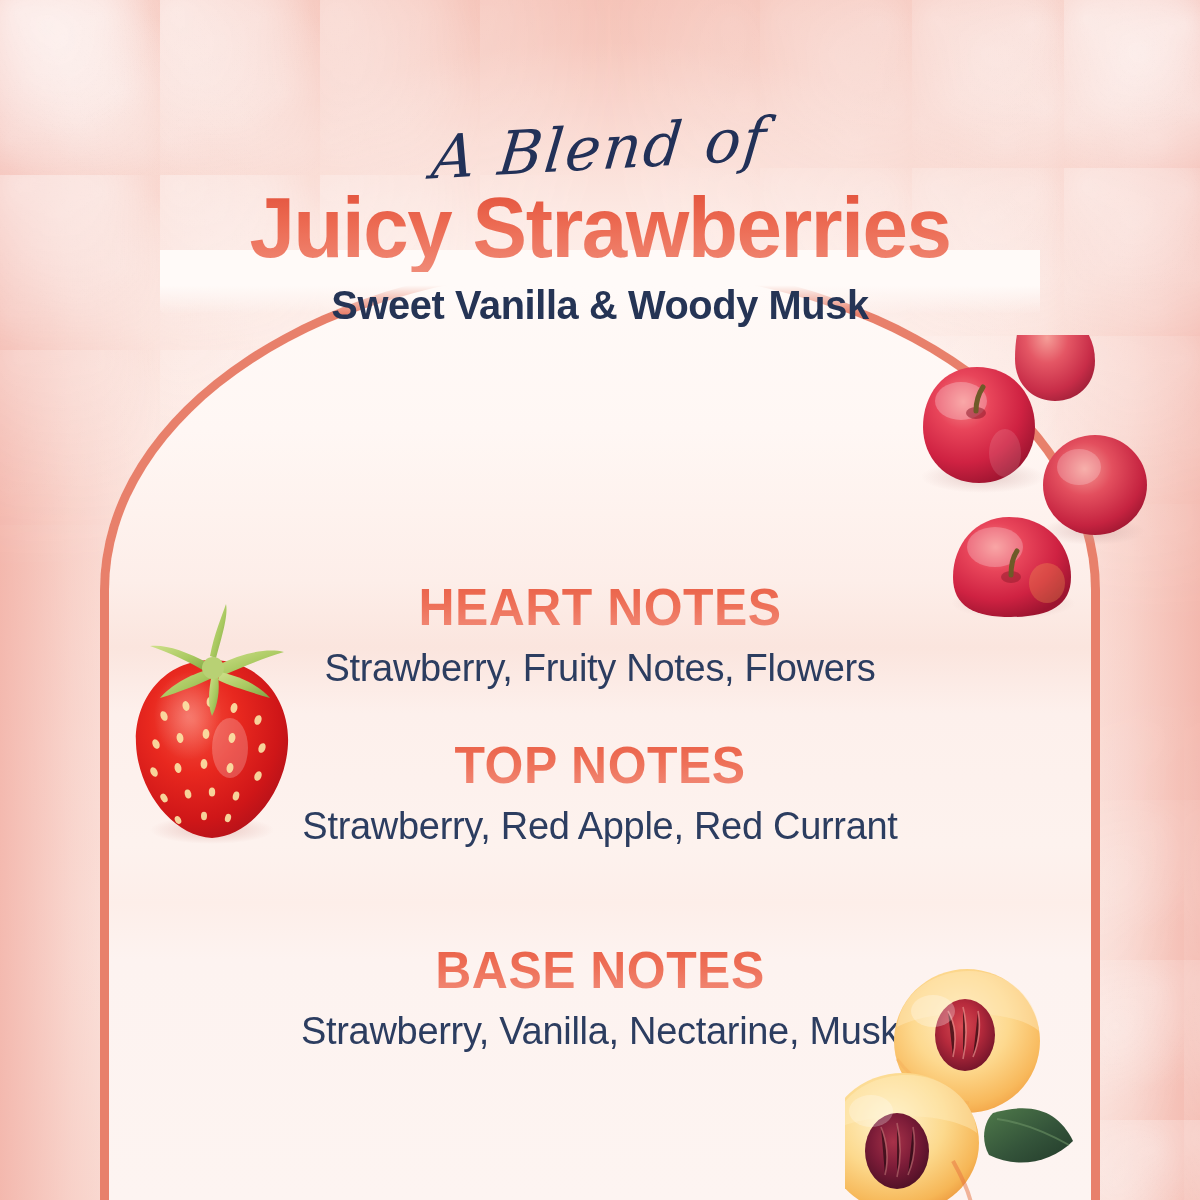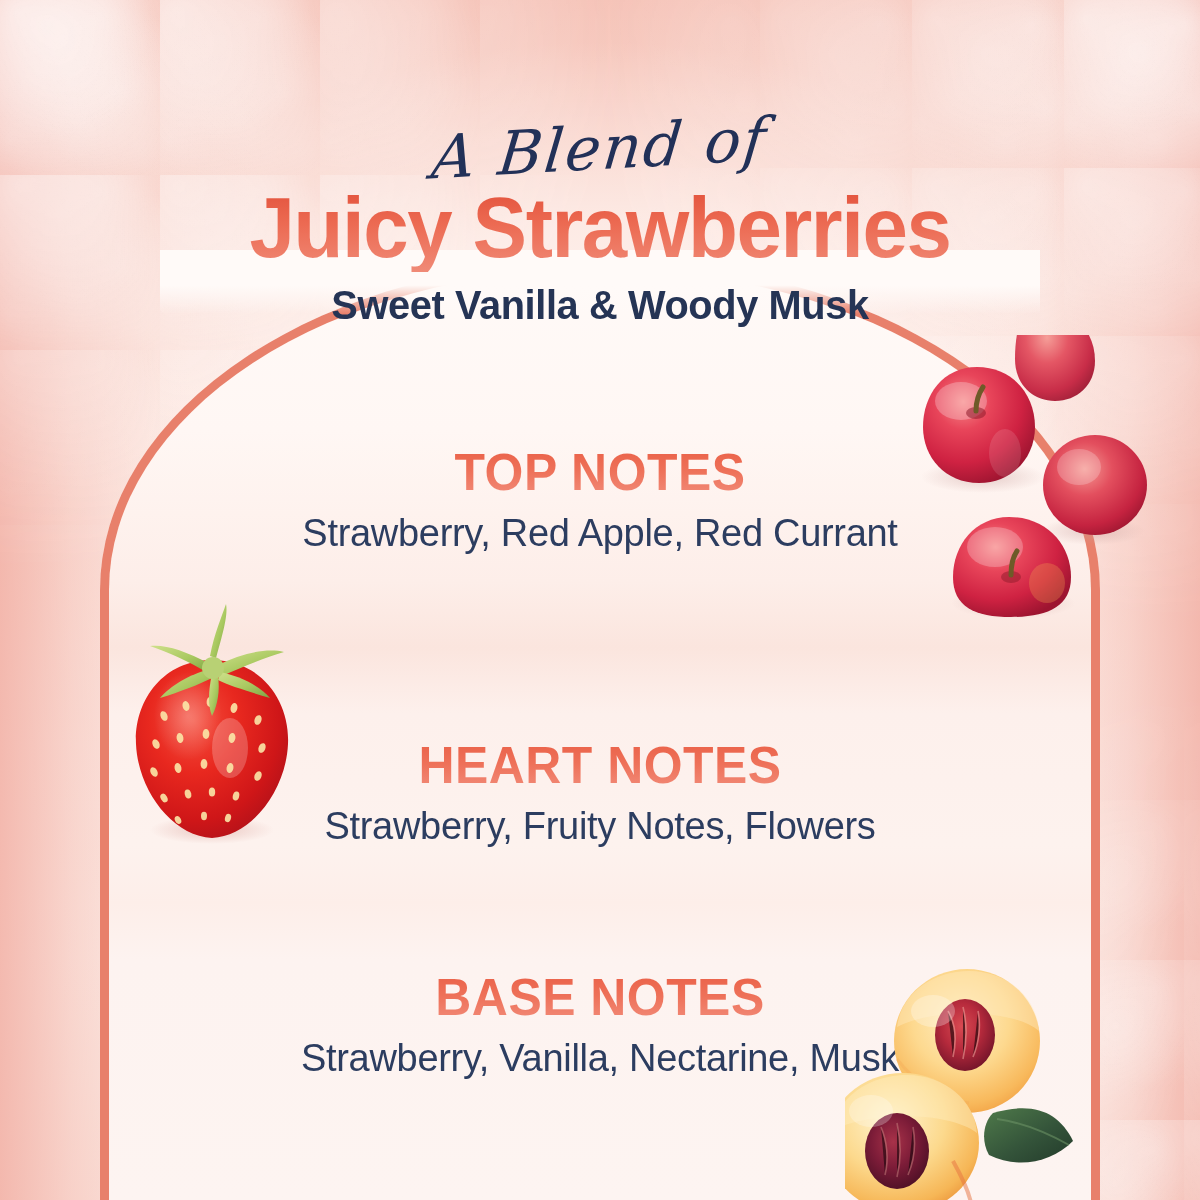--- a/index.html
+++ b/index.html
@@ -174,21 +174,21 @@
   .notes {
     position: absolute;
     left: 110px;
     right: 110px;
     top: 400px;
     z-index: 5;
   }
   .note-block { text-align: center; }
   .note-block.top   { margin-top: 42px; }
   .note-block.heart { margin-top: 177px; }
-  .note-block.base  { margin-top: 117px; }
+  .note-block.base  { margin-top: 90px; }
 
   .note-title {
     font-family: "Liberation Sans", sans-serif;
     font-weight: 700;
     font-size: 52px;
     letter-spacing: 0.5px;
     transform: scaleX(0.96);
     background: linear-gradient(180deg, #e95d44 0%, #ee7159 48%, #f2907f 100%);
     -webkit-background-clip: text;
     background-clip: text;
@@ -228,28 +228,28 @@
   </div>
 
   <div class="headline">
     <div class="script">A Blend of</div>
     <div class="title-main">Juicy Strawberries</div>
     <div class="title-sub">Sweet Vanilla &amp; Woody Musk</div>
   </div>
 
   <div class="notes">
 
+    <div class="note-block heart">
+      <div class="note-title">HEART NOTES</div>
+      <div class="note-desc">Strawberry, Fruity Notes, Flowers</div>
+    </div>
+
     <div class="note-block top">
       <div class="note-title">TOP NOTES</div>
       <div class="note-desc">Strawberry, Red Apple, Red Currant</div>
-    </div>
-
-    <div class="note-block heart">
-      <div class="note-title">HEART NOTES</div>
-      <div class="note-desc">Strawberry, Fruity Notes, Flowers</div>
     </div>
 
     <div class="note-block base">
       <div class="note-title">BASE NOTES</div>
       <div class="note-desc">Strawberry, Vanilla, Nectarine, Musk</div>
     </div>
 
   </div>
 
   <svg class="fruit strawberry" viewBox="0 0 200 250">

